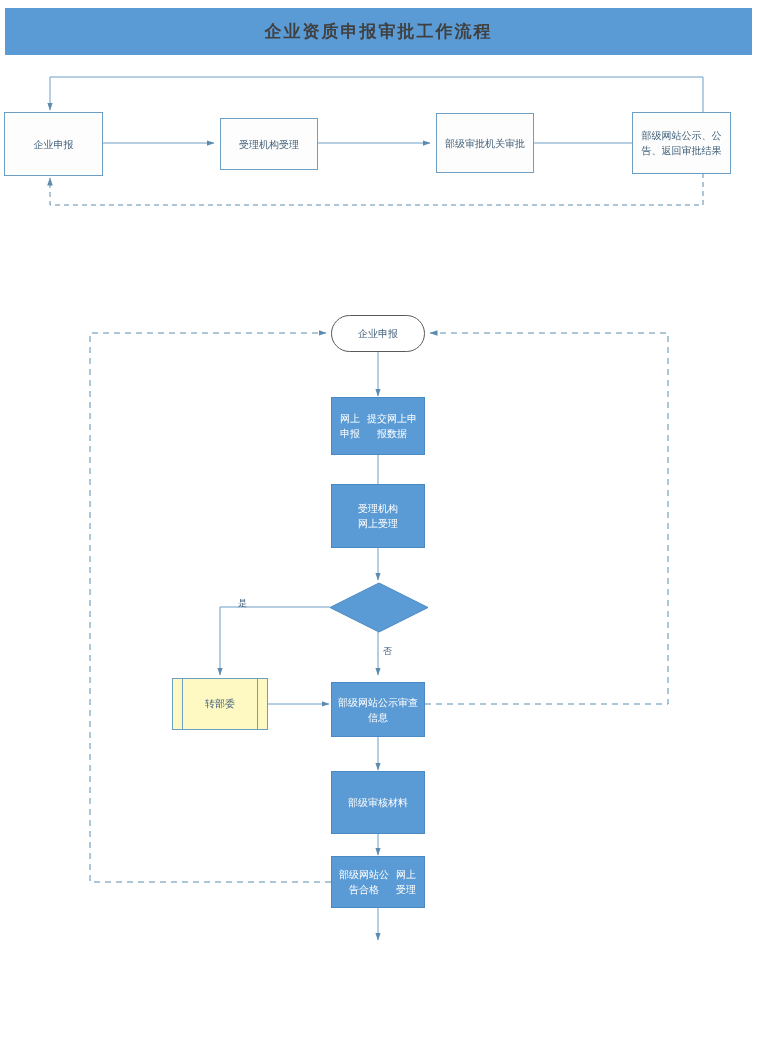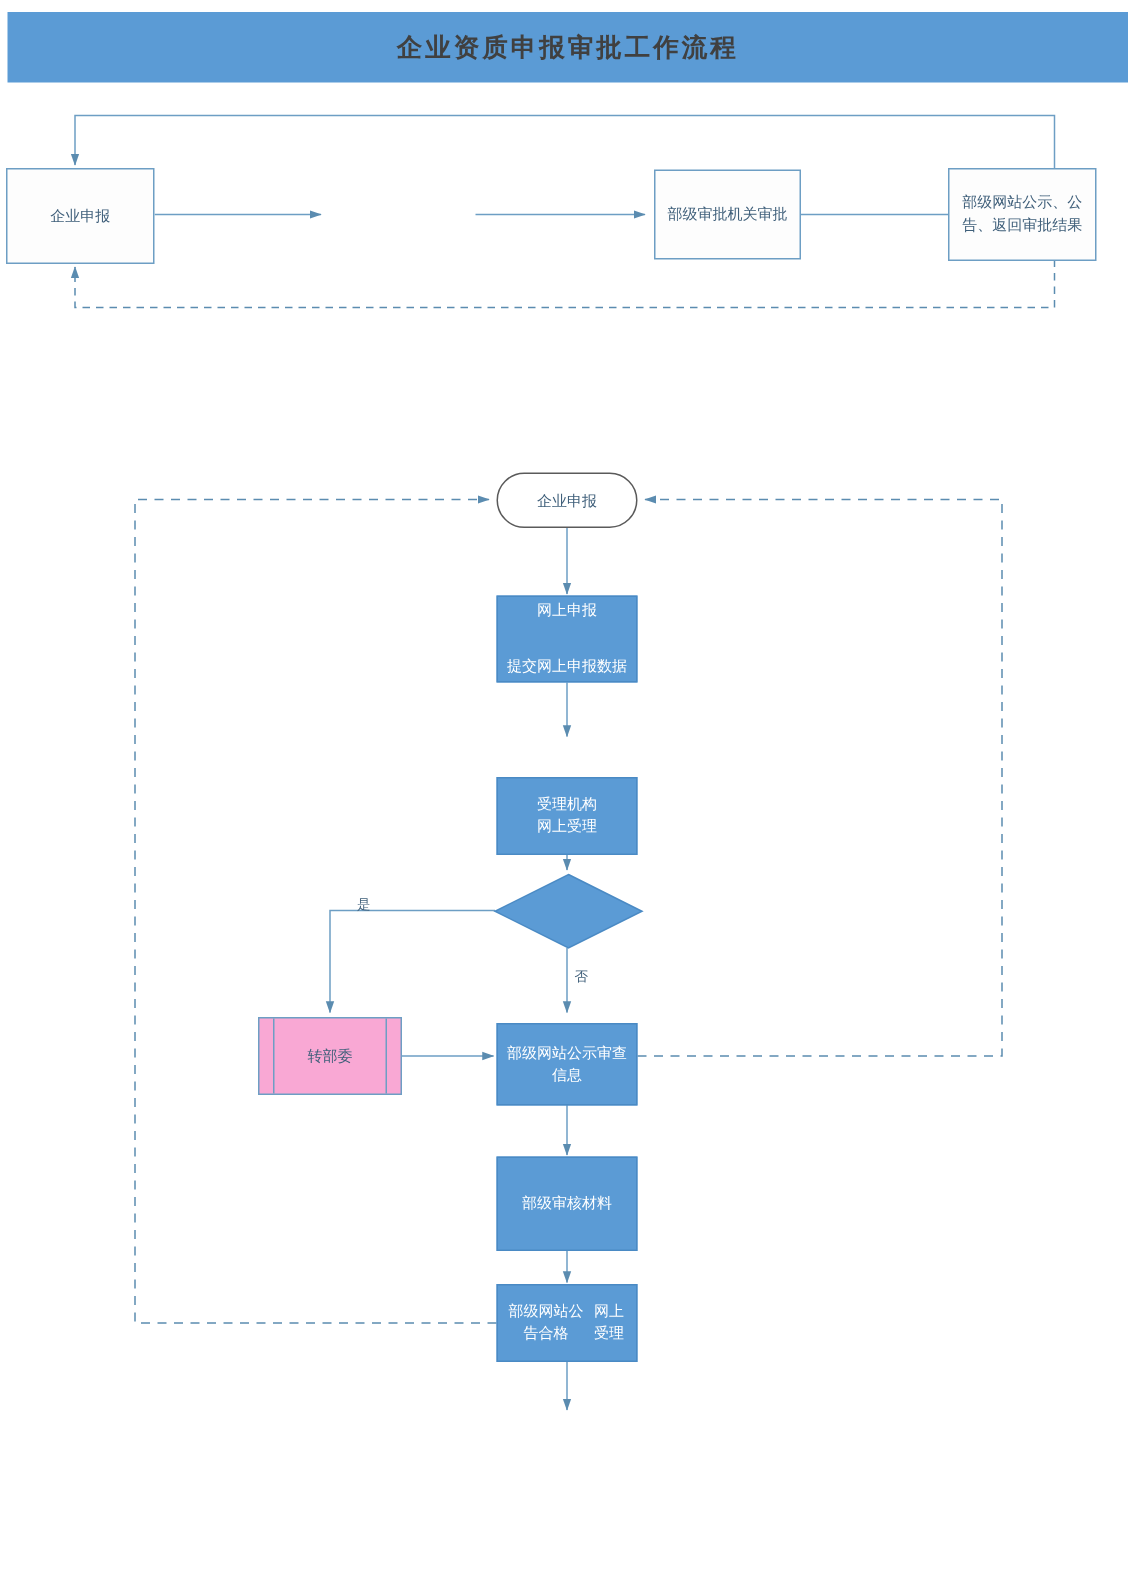--- a/index.html
+++ b/index.html
@@ -84,21 +84,21 @@
     text-align: center;
     color: #3f5f7a;
     font-size: 10px;
   }
 
   
   .predef {
     position: absolute;
     box-sizing: border-box;
     border: 1px solid #6d9ec4;
-    background: #f9a8d4;
+    background: #fef9c3;
     display: flex;
     align-items: center;
     justify-content: center;
     text-align: center;
     color: #3f5f7a;
     font-size: 10px;
   }
   .predef::before, .predef::after {
     content: "";
     position: absolute;
@@ -227,39 +227,42 @@
 
     <g>
       <polygon points="379,583 428,607.5 379,632 330,607.5" fill="#5b9bd5" stroke="#4a8ac4" stroke-width="1"></polygon>
     </g>
   </svg>
 
   <div class="obox" style="left:4px; top:112px; width:99px; height:64px;">
     <span>企业申报</span>
   </div>
 
+  <div class="obox" style="left:220px; top:118px; width:98px; height:52px;">
+    <span>受理机构受理</span>
+  </div>
 
   <div class="obox" style="left:436px; top:113px; width:98px; height:60px;">
     <span>部级审批机关审批</span>
   </div>
 
   <div class="obox" style="left:632px; top:112px; width:99px; height:62px;">
     <span>部级网站公示、公告、返回审批结果</span>
   </div>
 
   <div class="term" style="left:331px; top:315px; width:94px; height:37px;">
     <span>企业申报</span>
   </div>
 
-  <div class="fbox" style="left:331px; top:397px; width:94px; height:58px; flex-direction:column;justify-content:space-between;">
+  <div class="fbox" style="left:331px; top:397px; width:94px; height:58px; flex-direction:row;">
     <span>网上申报</span>
     <span>提交网上申报数据</span>
   </div>
 
-  <div class="fbox" style="left:331px; top:518px; width:94px; height:52px; flex-direction:column;">
+  <div class="fbox" style="left:331px; top:484px; width:94px; height:64px; flex-direction:column;">
     <span>受理机构</span>
     <span>网上受理</span>
   </div>
 
 
   <div class="predef" style="left:172px; top:678px; width:96px; height:52px;">
     <span>转部委</span>
   </div>
 
   <div class="fbox" style="left:331px; top:682px; width:94px; height:55px; flex-direction:column;">

